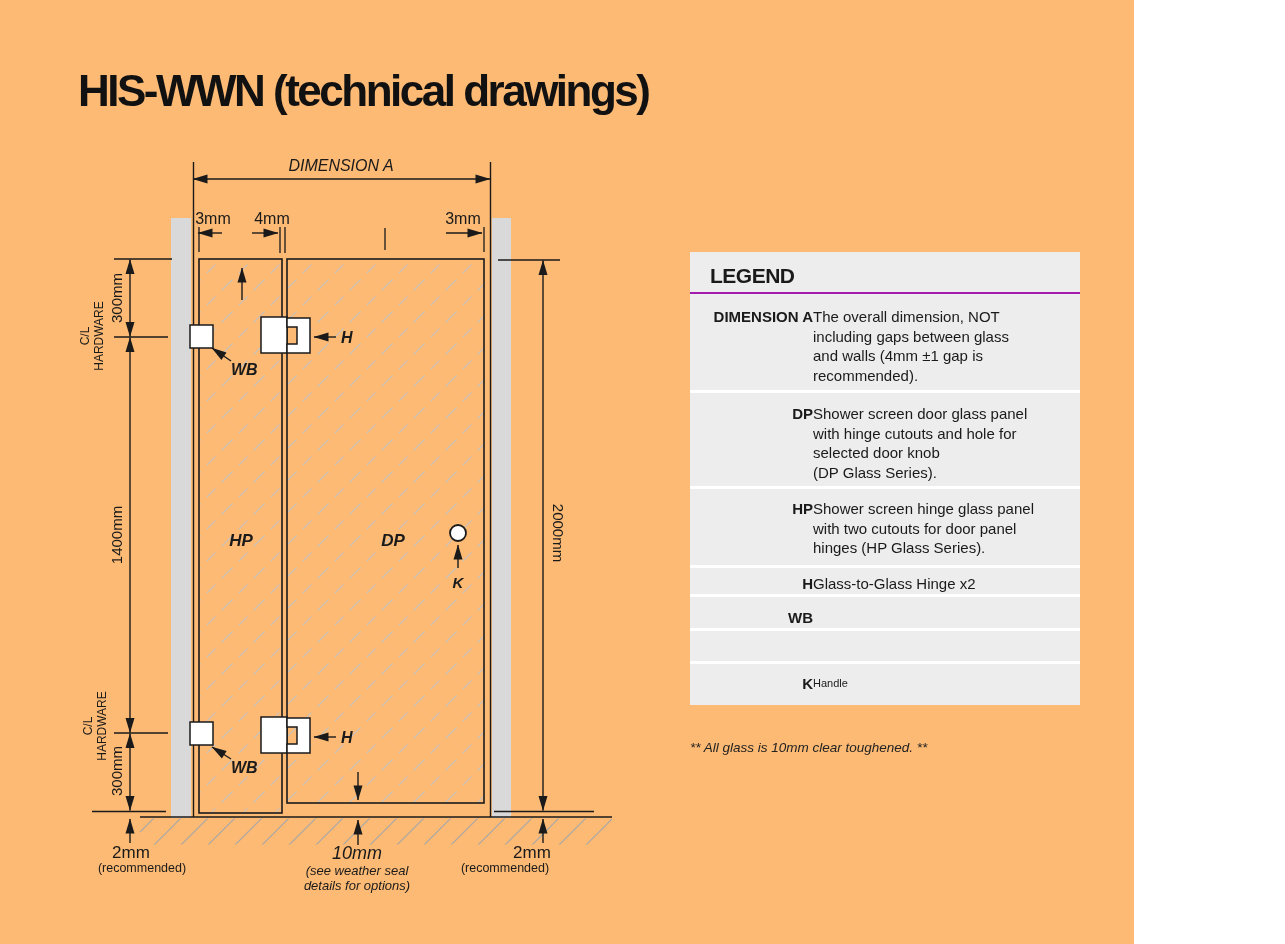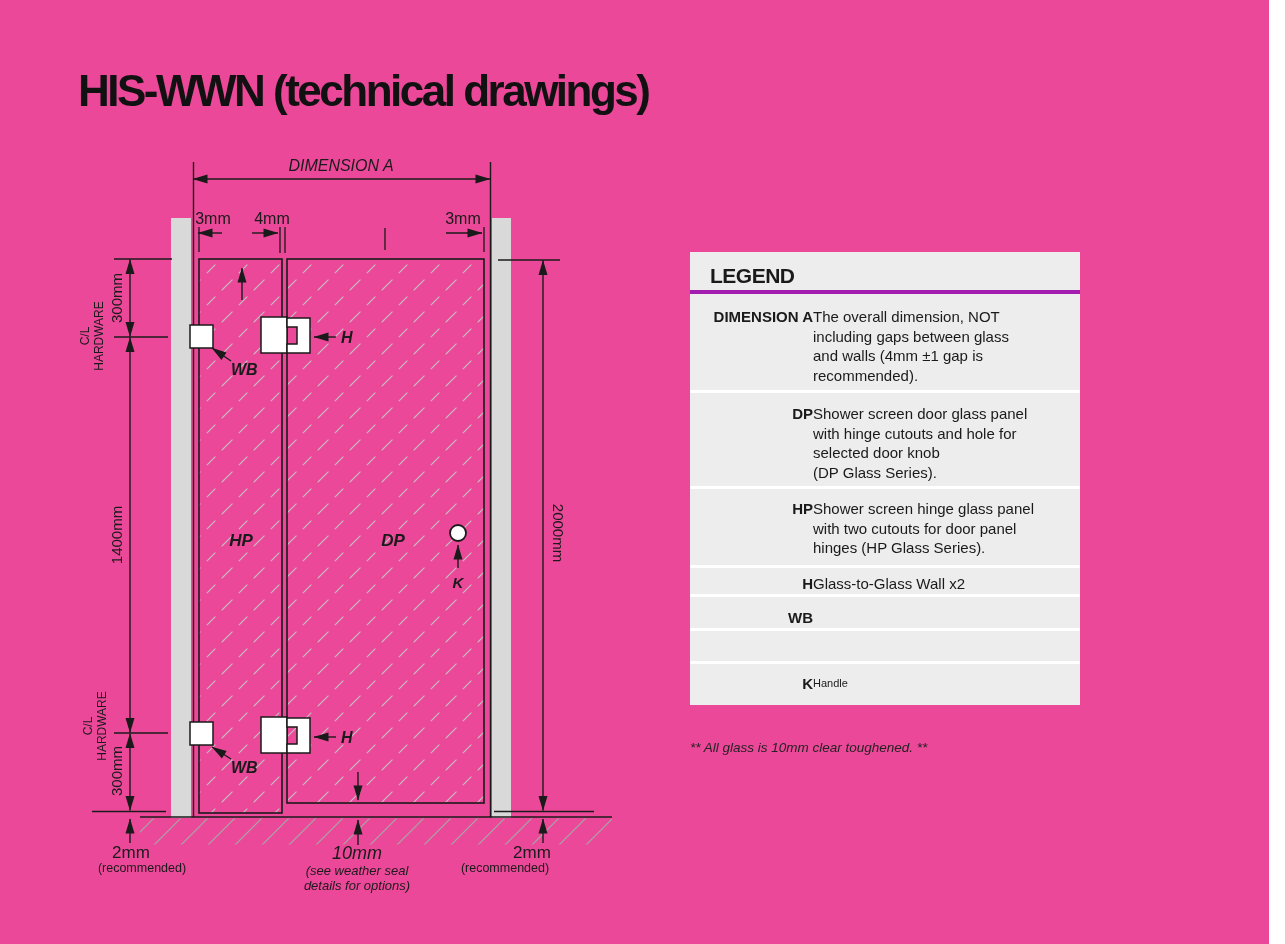--- a/index.html
+++ b/index.html
@@ -1,35 +1,35 @@
 <!DOCTYPE html>
 <html><head>
 <meta charset="utf-8">
 <style>
   html,body{margin:0;padding:0;background:#ffffff;}
-  .page{position:relative;width:1269px;height:944px;background:#ec4899;overflow:hidden;
+  .page{position:relative;width:1134px;height:944px;background:#fdba74;overflow:hidden;
         font-family:"Liberation Sans","DejaVu Sans",sans-serif;color:#1a1a1a;}
   .page-title{position:absolute;left:78px;top:66px;font-size:44px;font-weight:bold;
         letter-spacing:-2.5px;color:#111;white-space:nowrap;}
   .drawing-svg{position:absolute;left:55px;top:135px;}
   svg text{fill:#1a1a1a;}
   .t-dim{font-size:16px;}
   .t-dim-i{font-size:16px;font-style:italic;}
   .t-side{font-size:15px;}
   .t-cl{font-size:12px;}
   .t-part{font-size:17px;font-style:italic;font-weight:bold;}
   .t-tag{font-size:16px;font-style:italic;font-weight:bold;}
   .t-k{font-size:15px;font-style:italic;font-weight:bold;}
   .t-mm{font-size:17px;}
   .t-rec{font-size:12.5px;}
   .t-10{font-size:18px;font-style:italic;}
   .t-note{font-size:13px;font-style:italic;}
 
   .legend{position:absolute;left:690px;top:252px;width:390px;background:#ededed;}
-  .legend-title{height:42px;border-bottom:4px solid #a21caf;padding:12px 0 0 20px;
+  .legend-title{height:42px;border-bottom:2px solid #a21caf;padding:12px 0 0 20px;
         font-size:21px;font-weight:bold;letter-spacing:-0.5px;box-sizing:border-box;}
   .legend-row{display:flex;border-bottom:3px solid #ffffff;box-sizing:border-box;}
   .legend-row:last-child{border-bottom:none;}
   .legend-term{width:123px;text-align:right;font-weight:bold;font-size:15px;line-height:19px;flex:none;}
   .legend-desc{width:430px;font-size:15px;line-height:19.5px;
         white-space:pre-line;flex:none;}
   .row-1{min-height:99px;padding-top:13px;}
   .row-2{min-height:96px;padding-top:11px;}
   .row-3{min-height:79px;padding-top:10px;}
   .row-4{min-height:27px;padding-top:6px;}
@@ -167,21 +167,21 @@
 (DP Glass Series).</div>
     </div>
     <div class="legend-row row-3">
       <div class="legend-term">HP</div>
       <div class="legend-desc">Shower screen hinge glass panel
 with two cutouts for door panel
 hinges (HP Glass Series).</div>
     </div>
     <div class="legend-row row-4">
       <div class="legend-term">H</div>
-      <div class="legend-desc">Glass-to-Glass Wall x2</div>
+      <div class="legend-desc">Glass-to-Glass Hinge x2</div>
     </div>
     <div class="legend-row row-5">
       <div class="legend-term">WB</div>
     </div>
     <div class="legend-row row-6">
       <div class="legend-term"></div>
       <div class="legend-desc"></div>
     </div>
     <div class="legend-row row-7">
       <div class="legend-term">K</div>

